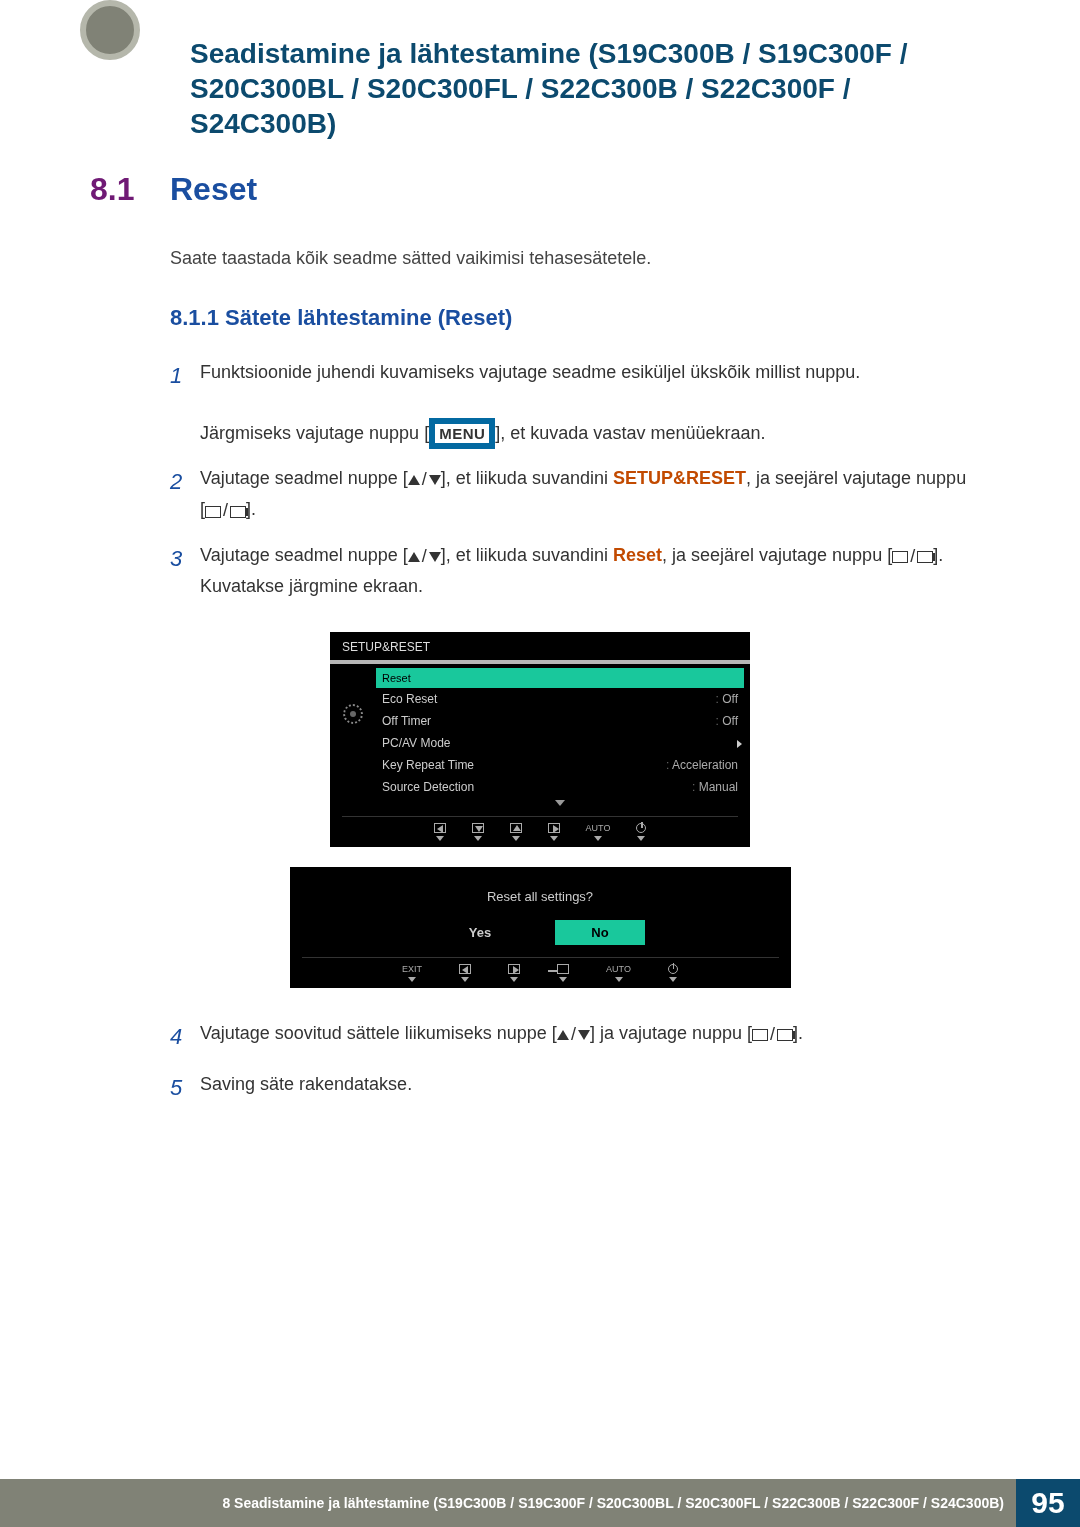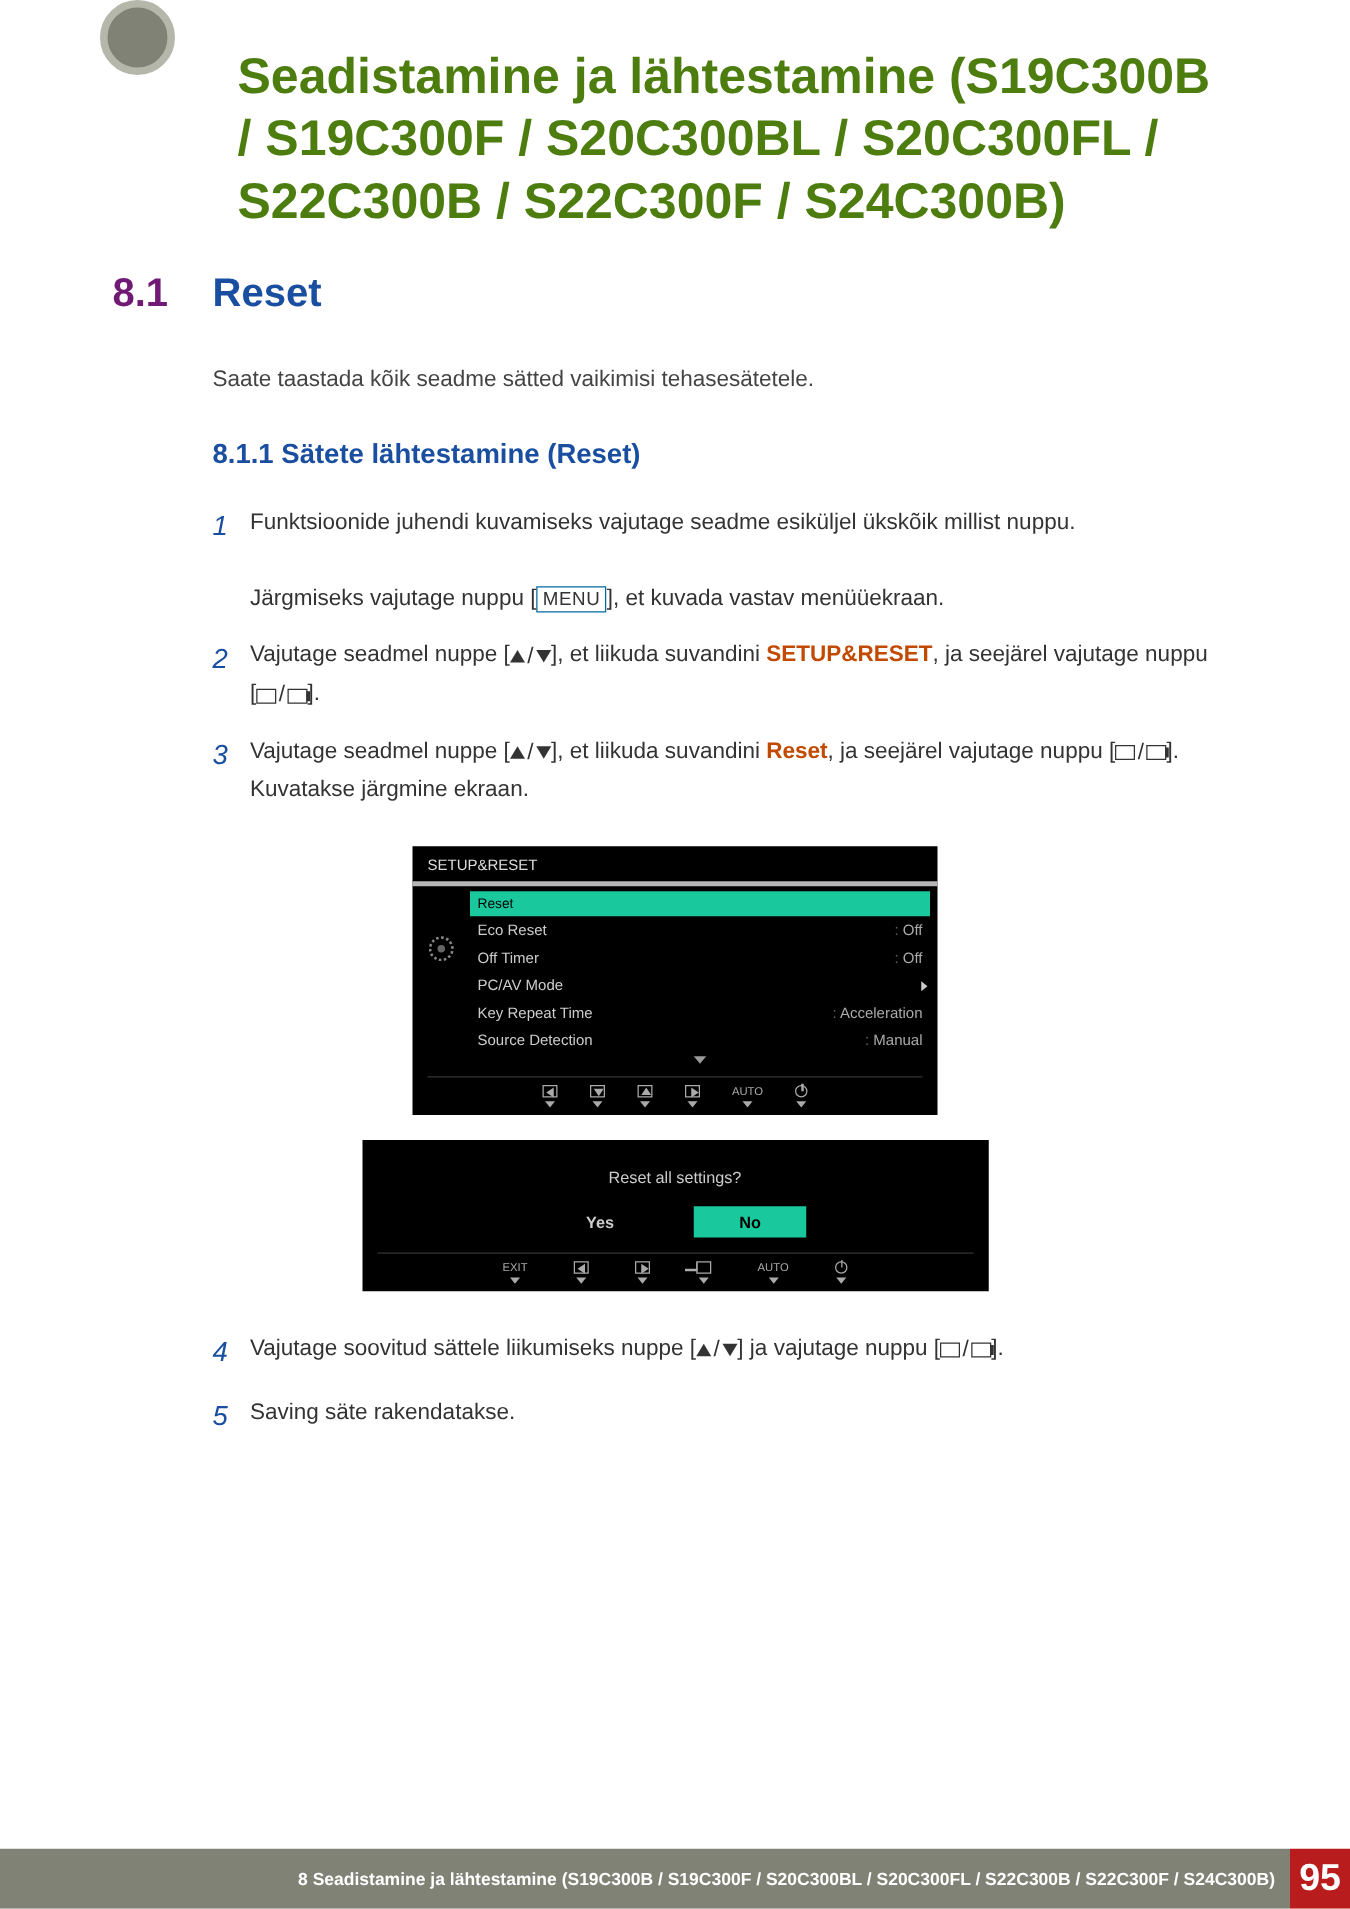--- a/index.html
+++ b/index.html
@@ -20,22 +20,22 @@
     left: 80px;
     top: 0;
     width: 60px;
     height: 60px;
     border-radius: 50%;
     background: #808276;
     border: 6px solid #b5b7ab;
   }
   .chapter-title {
     margin-left: 100px;
-    color: #4d7c0f;
-    font-size: 40px;
+    color: #0c4a6e;
+    font-size: 28px;
     font-weight: bold;
     line-height: 1.25;
     margin-bottom: 21px;
     margin-top: 6px;
   }
   .section-row {
     display: flex;
     align-items: baseline;
     margin-bottom: 40px;
     margin-top: 30px;
@@ -80,23 +80,23 @@
     width: 30px;
     flex-shrink: 0;
     font-weight: 500;
   }
   .step-body {
     font-size: 18px;
     color: #333;
   }
   .step-body .menu-label {
     font-family: Arial;
-    font-weight: 400;
+    font-weight: 700;
     font-size: 15px;
-    border: 1px solid #0369a1;
+    border: 6px solid #0369a1;
     padding: 1px 4px;
     letter-spacing: 0.5px;
   }
   .step-body .bold-orange {
     color: #c24a00;
     font-weight: bold;
   }
   .step-body .icon-group {
     display: inline-block;
     vertical-align: middle;
@@ -311,22 +311,22 @@
     background: #808276;
     color: #fff;
     font-size: 14px;
     font-weight: bold;
     display: flex;
     align-items: center;
     justify-content: flex-end;
     padding: 0 12px;
   }
   .footer-page {
-    width: 48px;
-    background: #b91c1c;
+    width: 64px;
+    background: #0c4a6e;
     color: #fff;
     font-size: 30px;
     font-weight: bold;
     display: flex;
     align-items: center;
     justify-content: center;
   }
 </style>
 </head>
 <body>

